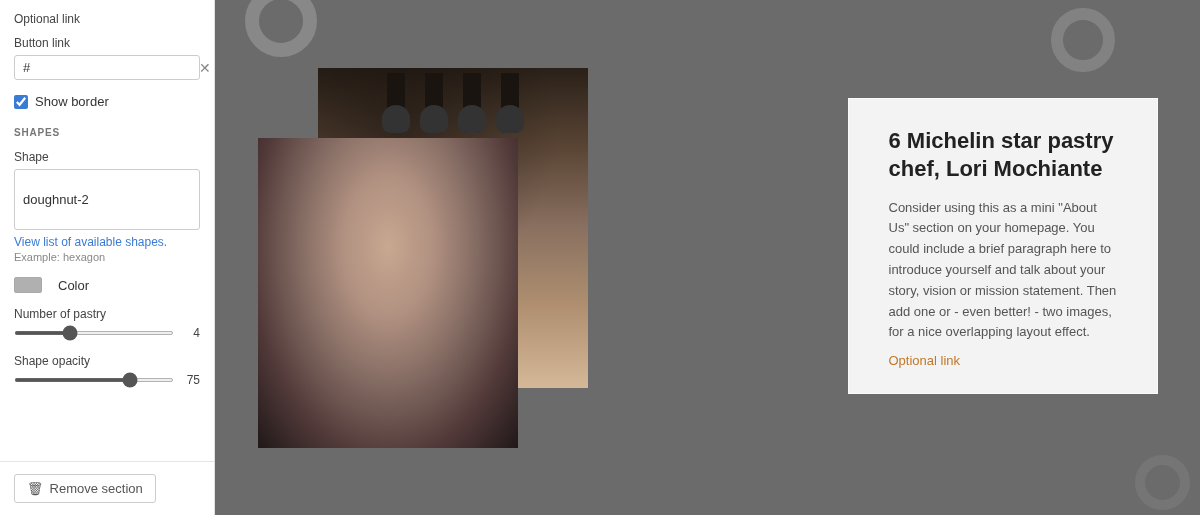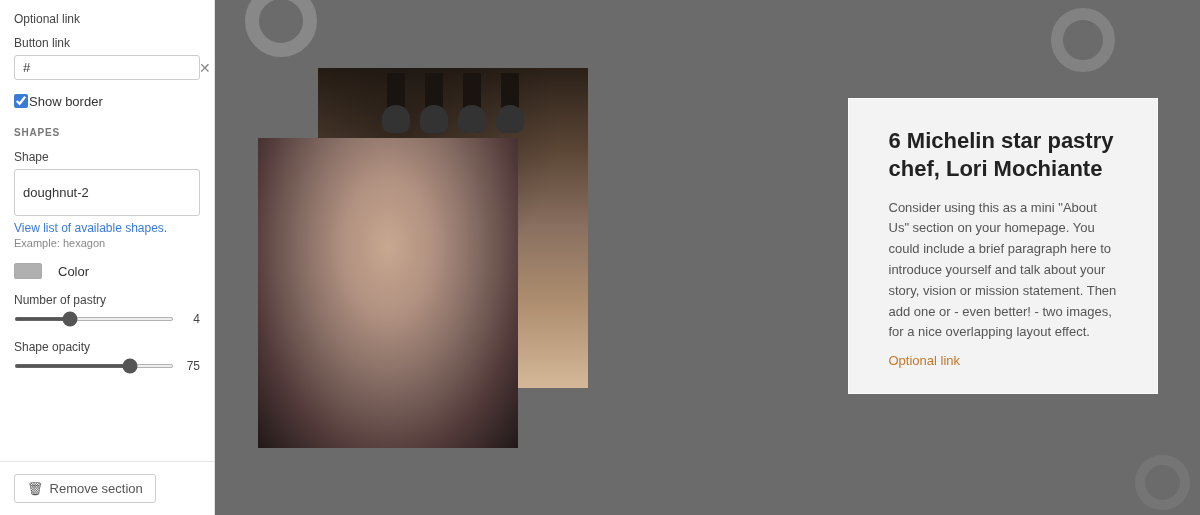--- a/index.html
+++ b/index.html
@@ -48,21 +48,22 @@
       color: #333;
     }
     .input-clear {
       cursor: pointer;
       color: #888;
       font-size: 14px;
       line-height: 1;
     }
     .checkbox-row {
       display: flex;
-      gap: 1px;
+      align-items: center;
+      gap: 7px;
       margin-bottom: 18px;
     }
     .checkbox-row input[type="checkbox"] {
       width: 14px;
       height: 14px;
       accent-color: #3a7bd5;
     }
     .checkbox-label {
       font-size: 13px;
       color: #333;
@@ -75,21 +76,21 @@
       text-transform: uppercase;
       margin-bottom: 12px;
     }
     .field-group {
       margin-bottom: 14px;
     }
     .shape-input {
       width: 100%;
       border: 1px solid #ccc;
       border-radius: 3px;
-      padding: 15px 8px;
+      padding: 22px 8px;
       font-size: 13px;
       color: #333;
       outline: none;
     }
     .view-shapes-link {
       font-size: 12px;
       color: #3a7bd5;
       cursor: pointer;
       margin-top: 5px;
       display: block;

